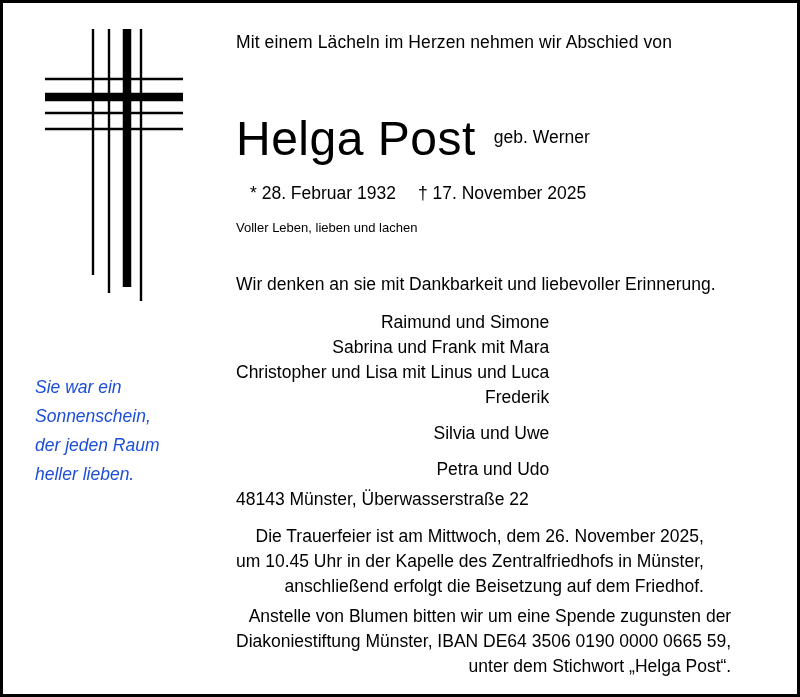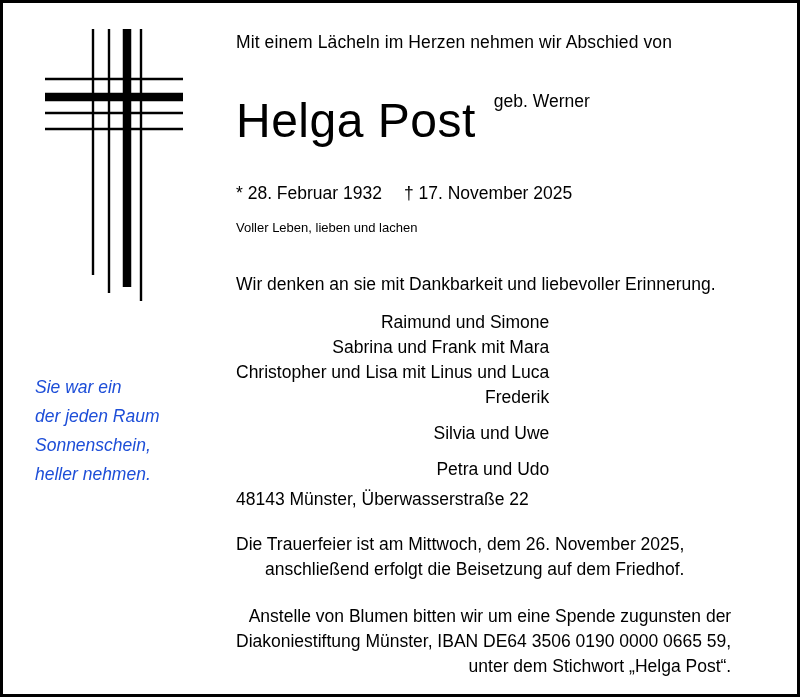--- a/index.html
+++ b/index.html
@@ -62,39 +62,39 @@
   .intro {
     position: absolute;
     left: 5px;
     top: 29px;
     font-size: 17.5px;
     letter-spacing: 0.1px;
   }
   .name-row {
     position: absolute;
     left: 5px;
-    top: 90px;
+    top: 108px;
     display: flex;
-    align-items: flex-start;
+    align-items: center;
   }
   .name {
     font-size: 48px;
     font-weight: 400;
     letter-spacing: 0.5px;
     line-height: 56px;
   }
   .maiden {
     font-size: 17.5px;
     margin-left: 18px;
     position: relative;
     top: -2px;
   }
   .dates {
     position: absolute;
-    left: 5px;
+    left: 19px;
     top: 180px;
     font-size: 17.5px;
   }
   .dates .gap {
     display: inline-block;
     width: 22px;
   }
   .leben {
     position: absolute;
     left: 5px;
@@ -125,21 +125,20 @@
     left: 5px;
     top: 486px;
     font-size: 17.5px;
   }
   .ceremony {
     position: absolute;
     left: 5px;
     top: 521px;
     font-size: 17.5px;
     line-height: 25px;
-    margin-top: 8px;
   }
   .donation {
     position: absolute;
     left: 5px;
     top: 601px;
     font-size: 17.5px;
     line-height: 25px;
   }
   .line { white-space: nowrap; text-align: right; }
 </style>
@@ -160,23 +159,23 @@
 
         <line x1="14" y1="54" x2="152" y2="54" stroke="#000" stroke-width="2.4"></line>
         <line x1="14" y1="72" x2="152" y2="72" stroke="#000" stroke-width="8.5"></line>
         <line x1="14" y1="88" x2="152" y2="88" stroke="#000" stroke-width="2.4"></line>
         <line x1="14" y1="104" x2="152" y2="104" stroke="#000" stroke-width="2.4"></line>
       </svg>
     </div>
 
     <div class="motto">
       <div>Sie war ein</div>
+      <div>Sonnenschein,</div>
       <div>der jeden Raum</div>
-      <div>Sonnenschein,</div>
-      <div>heller nehmen.</div>
+      <div>heller lieben.</div>
     </div>
 
   </div>
 
   <div class="right-col">
 
     <div class="intro">Mit einem Lächeln im Herzen nehmen wir Abschied von</div>
 
     <div class="name-row">
       <span class="name">Helga Post</span>
@@ -197,20 +196,21 @@
       <div class="line">Christopher und Lisa mit Linus und Luca</div>
       <div class="line">Frederik</div>
       <div class="line grp2">Silvia und Uwe</div>
       <div class="line grp3">Petra und Udo</div>
     </div>
 
     <div class="address">48143 Münster, Überwasserstraße 22</div>
 
     <div class="ceremony">
       <div class="line">Die Trauerfeier ist am Mittwoch, dem 26. November 2025,</div>
+      <div class="line">um 10.45 Uhr in der Kapelle des Zentralfriedhofs in Münster,</div>
       <div class="line">anschließend erfolgt die Beisetzung auf dem Friedhof.</div>
     </div>
 
     <div class="donation">
       <div class="line">Anstelle von Blumen bitten wir um eine Spende zugunsten der</div>
       <div class="line">Diakoniestiftung Münster, IBAN DE64 3506 0190 0000 0665 59,</div>
       <div class="line">unter dem Stichwort „Helga Post“.</div>
     </div>
 
   </div>

